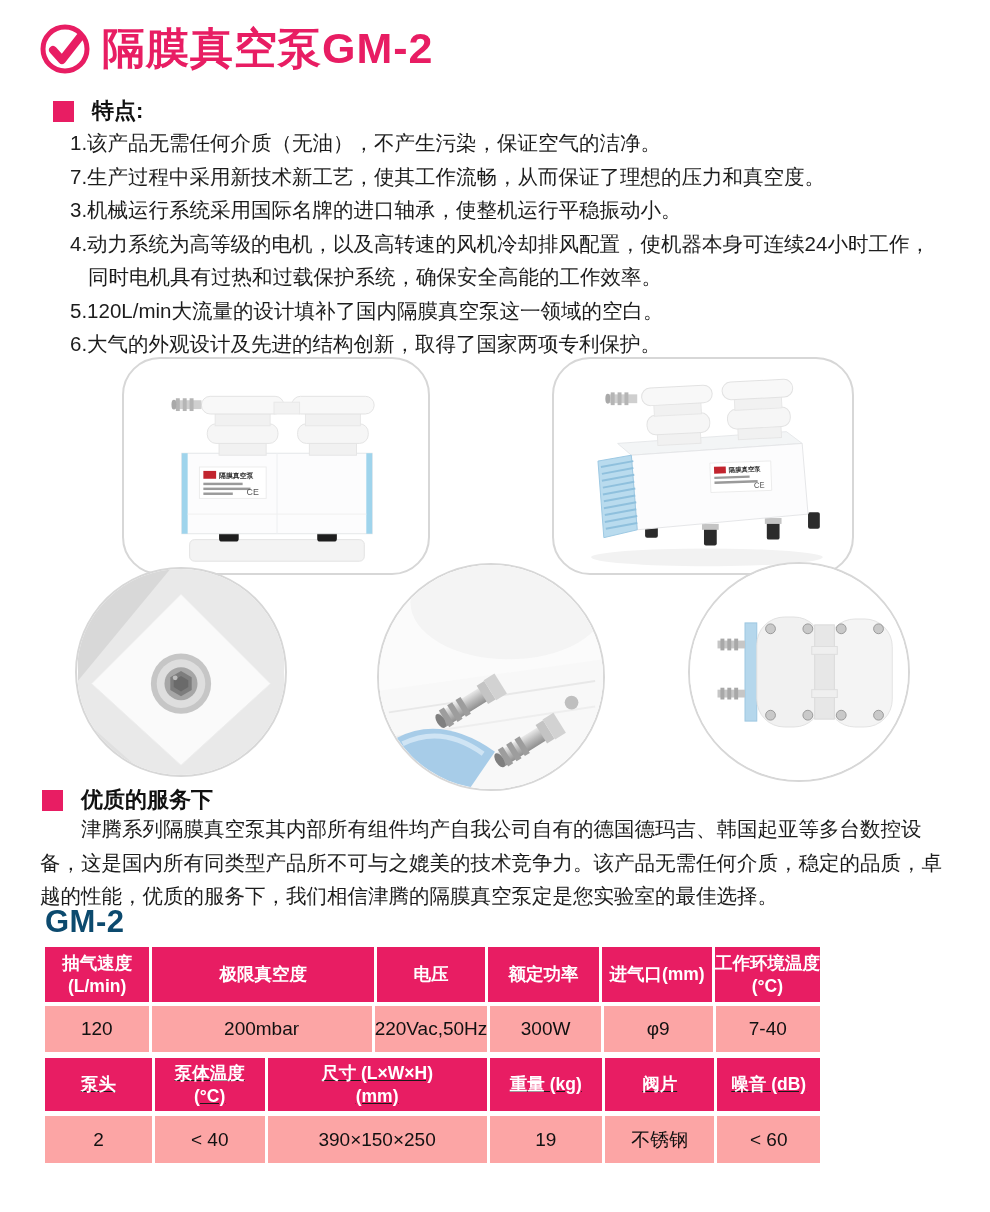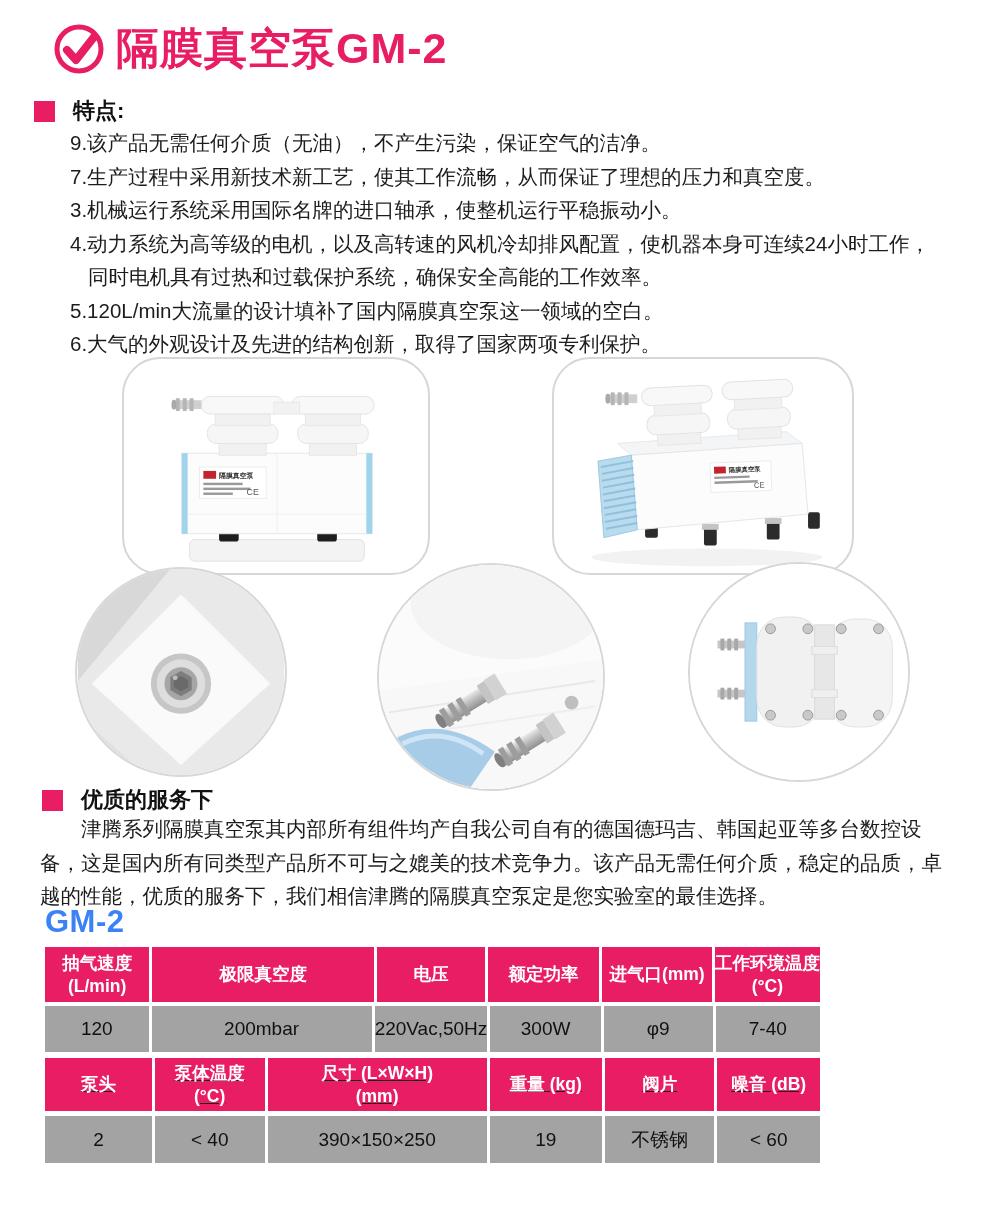--- a/index.html
+++ b/index.html
@@ -1,21 +1,21 @@
 <!DOCTYPE html>
 <html><head>
 <meta charset="utf-8">
 <style>
   * { margin:0; padding:0; box-sizing:border-box; }
   html,body { background:#ffffff; }
   body { font-family:"Liberation Sans","DejaVu Sans",sans-serif; color:#1a1a1a; }
   .page { position:relative; width:990px; height:1212px; background:#ffffff; overflow:hidden; }
 
   
-  .title-row { position:absolute; left:52px; top:20px; display:flex; align-items:center; gap:10px;text-align:right; }
+  .title-row { position:absolute; left:38px; top:20px; display:flex; align-items:center; gap:10px;text-align:right; }
   .title-icon { width:54px; height:54px; flex:0 0 auto; }
   .page-title { color:#e81d63; font-size:43px; font-weight:bold; letter-spacing:1px; }
 
   
   .section-head { position:absolute; display:flex; align-items:center; gap:18px; }
   .bullet { width:21px; height:21px; background:#e81d63; }
   .section-label { font-size:22px; font-weight:bold; color:#111; }
 
   
   .features { position:absolute; left:70px; top:126px; width:880px; list-style:none; }
@@ -23,57 +23,57 @@
 
   
   .photo-card { position:absolute; background:#ffffff; border:2px solid #d7d7d7; border-radius:38px; overflow:hidden; }
   .photo-circle { position:absolute; background:#ffffff; border:2px solid #d7d7d7; border-radius:50%; overflow:hidden; }
   .photo-card svg, .photo-circle svg { display:block; width:100%; height:100%; }
 
   
   .comp-par { position:absolute; left:40px; top:812px; width:912px; font-size:20.5px; line-height:33.5px; color:#1c1c1c; text-indent:2em; }
 
   
-  .model-name { position:absolute; left:45px; top:904px; color:#3b82f6; font-size:31px; font-weight:bold; letter-spacing:0.5px; }
+  .model-name { position:absolute; left:45px; top:904px; color:#0c4a6e; font-size:31px; font-weight:bold; letter-spacing:0.5px; }
 
   
   .spec-table { position:absolute; left:45px; top:947px; width:775px; }
   .grid { display:grid; gap:3px; }
   .g1 { grid-template-columns:118fr 251fr 122fr 126fr 124fr 119fr; }
   .g2 { grid-template-columns:121fr 124fr 248fr 127fr 124fr 116fr; }
   .th, .td { display:flex; align-items:center; justify-content:center; text-align:center; white-space:pre-line; }
   .th { background:#e81d63; color:#ffffff; font-weight:bold; font-size:17.5px; line-height:1.3; }
-  .td { background:#a3a3a3; color:#111; font-size:19px; }
+  .td { background:#fca5a5; color:#111; font-size:19px; }
   .hrow1 { height:55px; margin-bottom:4px; }
   .drow1 { height:46px; margin-bottom:6px; }
   .hrow2 { height:53px; margin-bottom:5px;text-decoration:underline; }
   .drow2 { height:47px; }
 
   .tiny-label-text { font-family:"Liberation Sans","DejaVu Sans",sans-serif; }
 </style>
 </head>
 <body>
 
 <div class="page">
 
   <div class="title-row">
     <svg class="title-icon" viewBox="0 0 54 54">
       <circle cx="27" cy="27" r="22" fill="none" stroke="#e81d63" stroke-width="5"></circle>
       <path d="M15 28 L24 38 L42 15" fill="none" stroke="#e81d63" stroke-width="8" stroke-linecap="round" stroke-linejoin="round"></path>
     </svg>
     <div class="page-title">隔膜真空泵GM-2</div>
   </div>
 
-  <div class="section-head" style="left:34px; top:96px;">
+  <div class="section-head" style="left:53px; top:96px;">
     <span class="bullet"></span>
     <span class="section-label">特点:</span>
   </div>
 
   <ol class="features">
-    <li>9.该产品无需任何介质（无油），不产生污染，保证空气的洁净。</li>
+    <li>1.该产品无需任何介质（无油），不产生污染，保证空气的洁净。</li>
     <li>7.生产过程中采用新技术新工艺，使其工作流畅，从而保证了理想的压力和真空度。</li>
     <li>3.机械运行系统采用国际名牌的进口轴承，使整机运行平稳振动小。</li>
     <li>4.动力系统为高等级的电机，以及高转速的风机冷却排风配置，使机器本身可连续24小时工作，同时电机具有过热和过载保护系统，确保安全高能的工作效率。</li>
     <li>5.120L/min大流量的设计填补了国内隔膜真空泵这一领域的空白。</li>
     <li>6.大气的外观设计及先进的结构创新，取得了国家两项专利保护。</li>
   </ol>
 
   <div class="photo-card" style="left:122px; top:357px; width:308px; height:218px;">
     <svg viewBox="0 0 308 218">
       <rect x="66" y="184" width="178" height="22" rx="5" fill="#f3f3f3" stroke="#e2e2e2"></rect>

